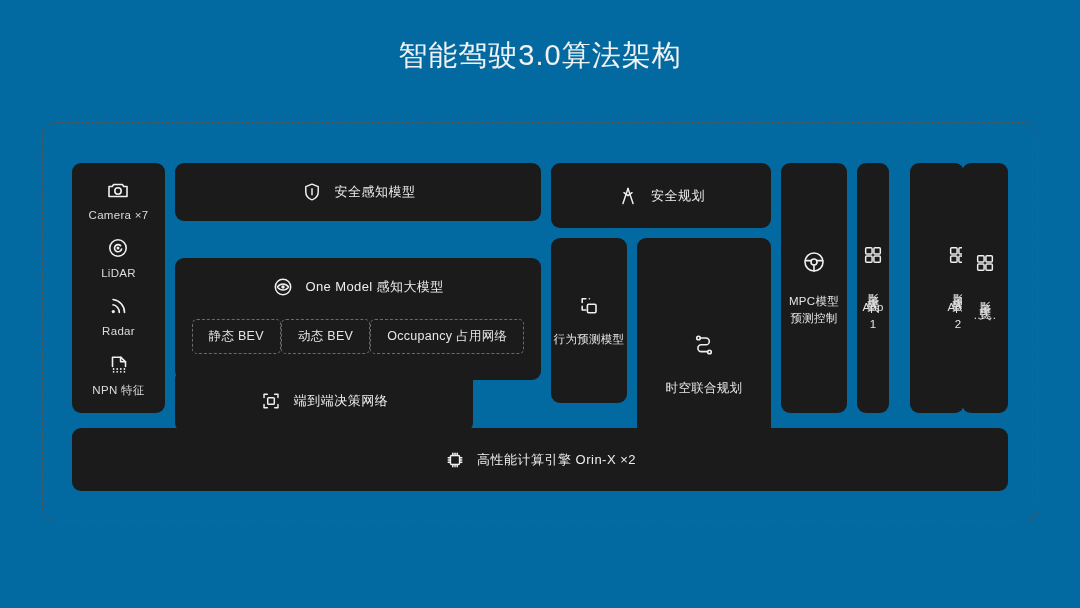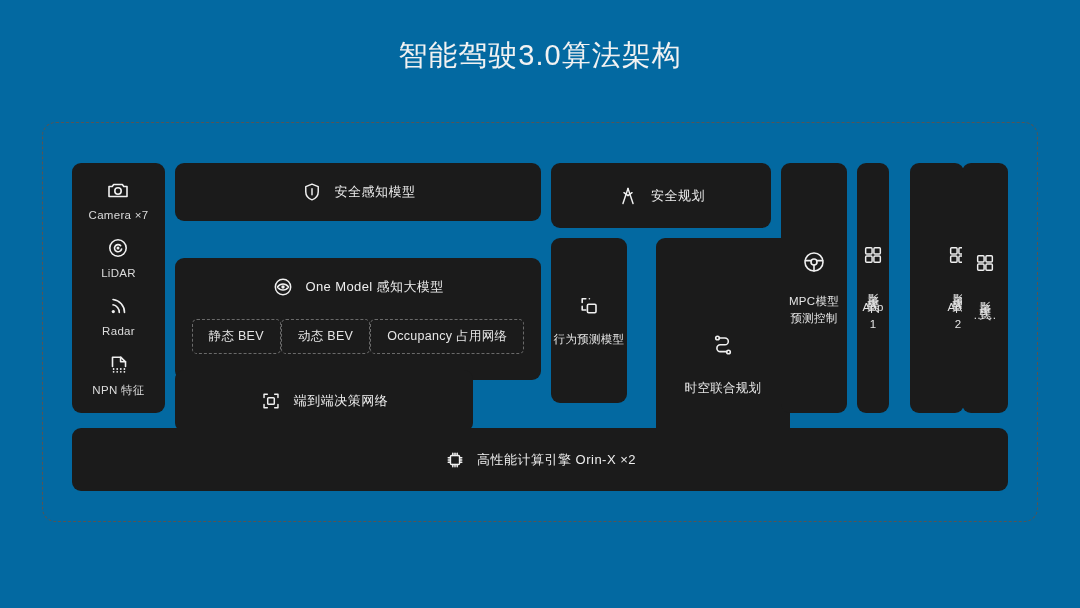--- a/index.html
+++ b/index.html
@@ -135,21 +135,20 @@
   
   #behavior-prediction-card {
     left: 479px; top: 75px; width: 76px; height: 165px;
     flex-direction: column;
     gap: 14px;
   }
   #spatiotemporal-card {
     left: 565px; top: 75px; width: 134px; height: 250px;
     flex-direction: column;
     gap: 20px;
-    margin-left: 19px;
   }
   .v-label {
     font-size: 12.5px;
     color: #e6e6e6;
     letter-spacing: 0.3px;
     text-align: center;
     line-height: 1.35;
   }
   #behavior-prediction-card .v-label { font-size: 11.5px; }
 

